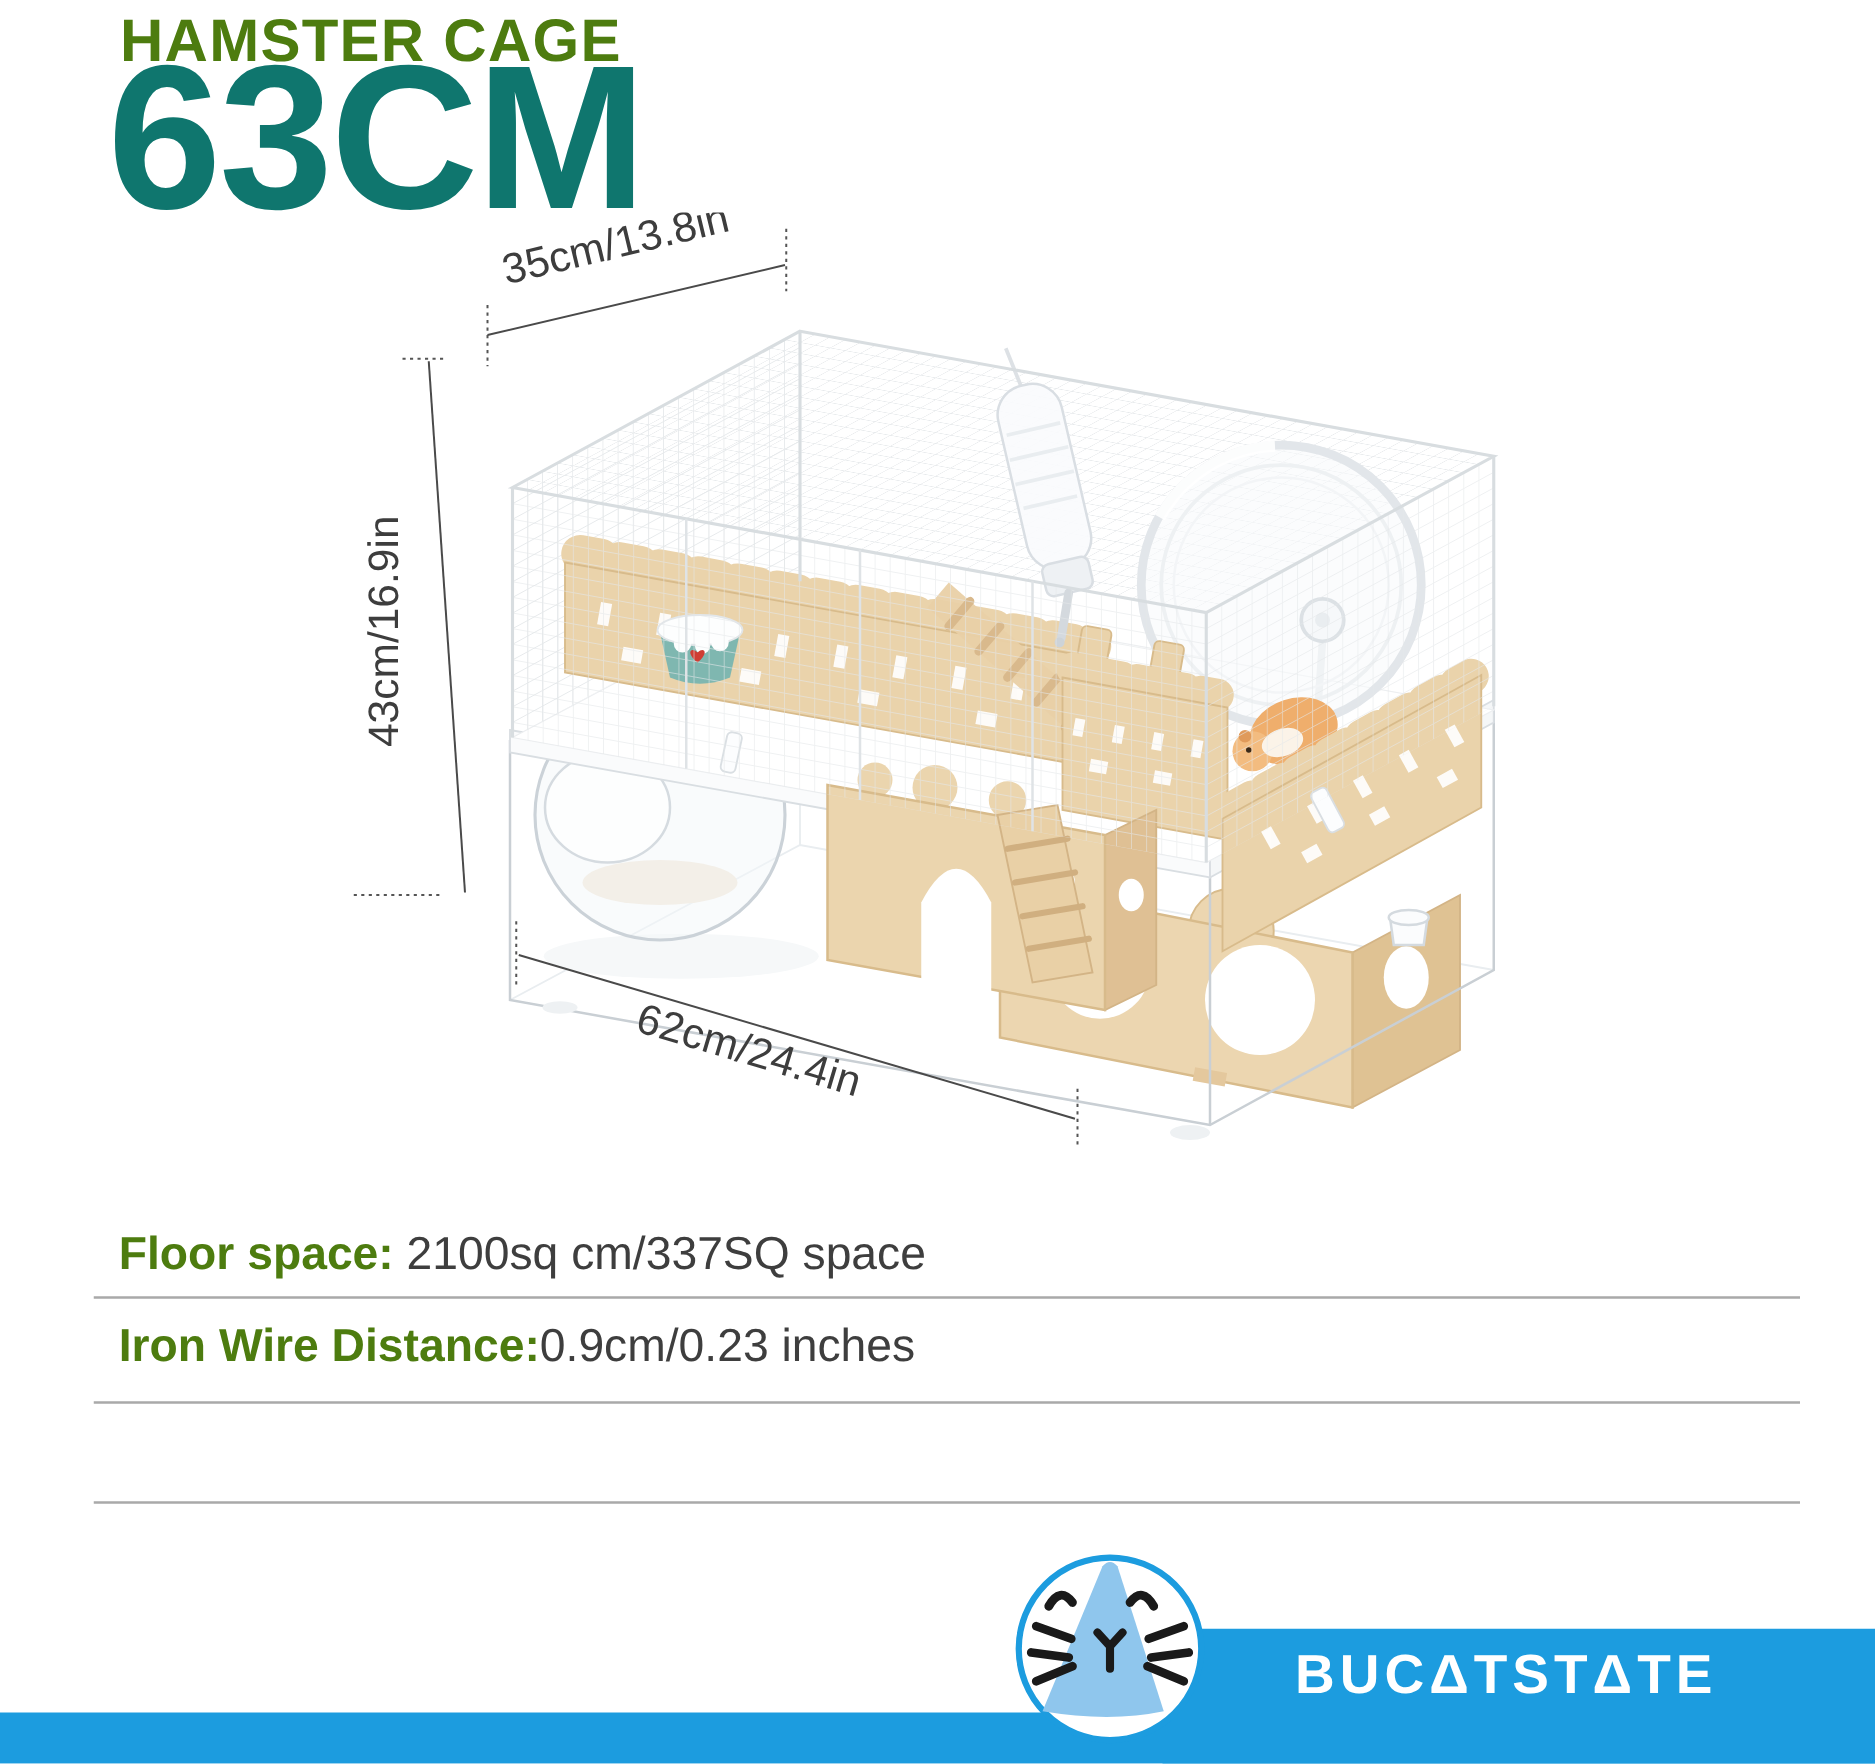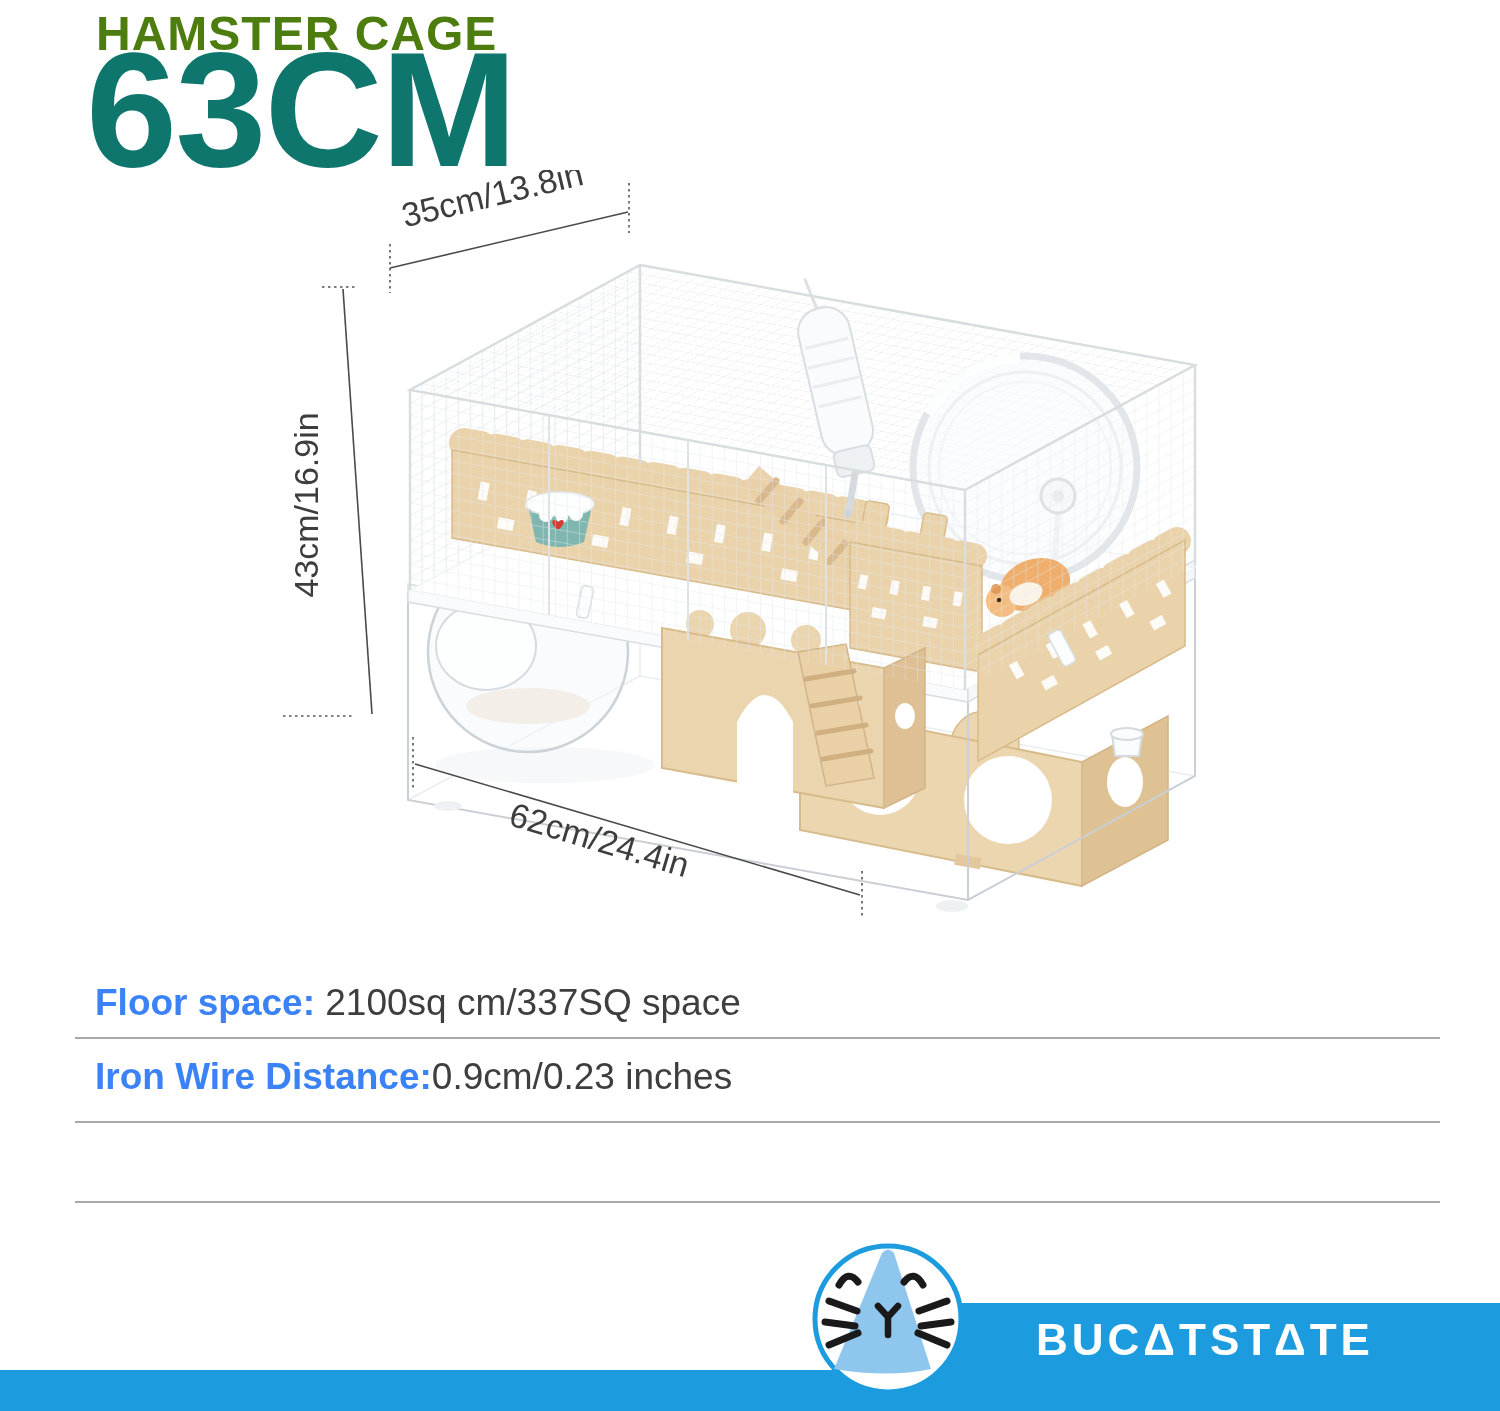--- a/index.html
+++ b/index.html
@@ -7,21 +7,21 @@
         font-family:"Liberation Sans", sans-serif;}
   
   .title-small{position:absolute;left:96px;top:6px;font-size:48px;font-weight:bold;
                color:#4d7c0f;letter-spacing:1px;}
   .title-big{position:absolute;left:86px;top:28px;font-size:164px;font-weight:800;
              color:#0f766e;letter-spacing:-2px;line-height:1.0;}
   
   .illus{position:absolute;left:250px;top:170px;width:1030px;height:760px;}
   
   .spec{position:absolute;left:95px;font-size:37px;color:#3E3E3E;white-space:pre;}
-  .spec .lab{font-weight:bold;color:#3b82f6;}
+  .spec .lab{font-weight:bold;color:#4d7c0f;}
   .divider{position:absolute;left:75px;width:1365px;height:2px;background:#A9A9A9;}
   
   .band-low{position:absolute;left:0;top:1370px;width:1500px;height:41px;background:#1C9CDF;}
   .band-high{position:absolute;left:930px;top:1303px;width:570px;height:108px;background:#1C9CDF;}
   .brand-text{position:absolute;left:925px;top:1315px;width:560px;text-align:center;
               font-size:44px;font-weight:bold;color:#ffffff;letter-spacing:4px;}
   .logo-svg{position:absolute;left:800px;top:1235px;width:176px;height:176px;}
 </style>
 </head>
 <body>

